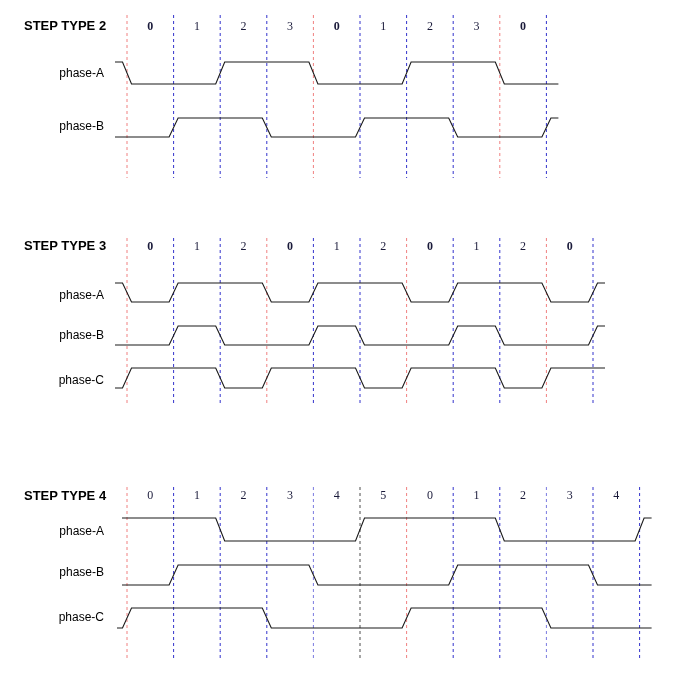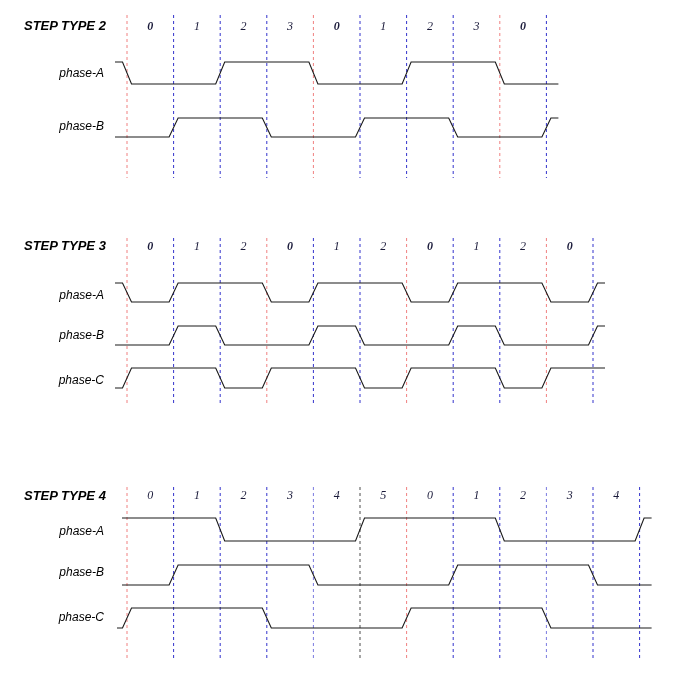--- a/index.html
+++ b/index.html
@@ -10,21 +10,20 @@
   body {
     width: 674px;
     height: 675px;
     font-family: "Liberation Sans", sans-serif;
     overflow: hidden;
   }
   #root {
     position: relative;
     width: 538px;
     height: 675px;
-    font-style: italic;
   }
   svg.diagram {
     position: absolute;
     left: 0;
     top: 0;
     width: 674px;
     height: 675px;
   }
   .title-text {
     font-family: "Liberation Sans", sans-serif;

